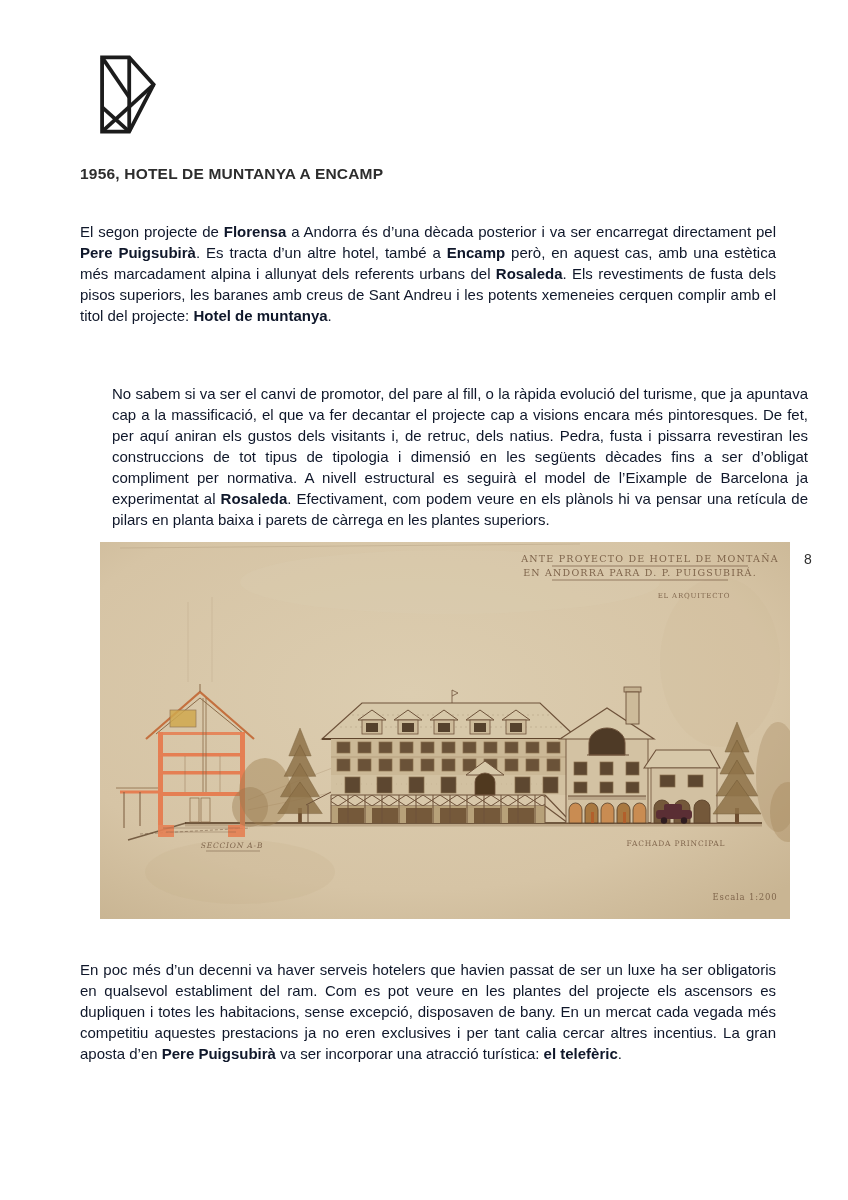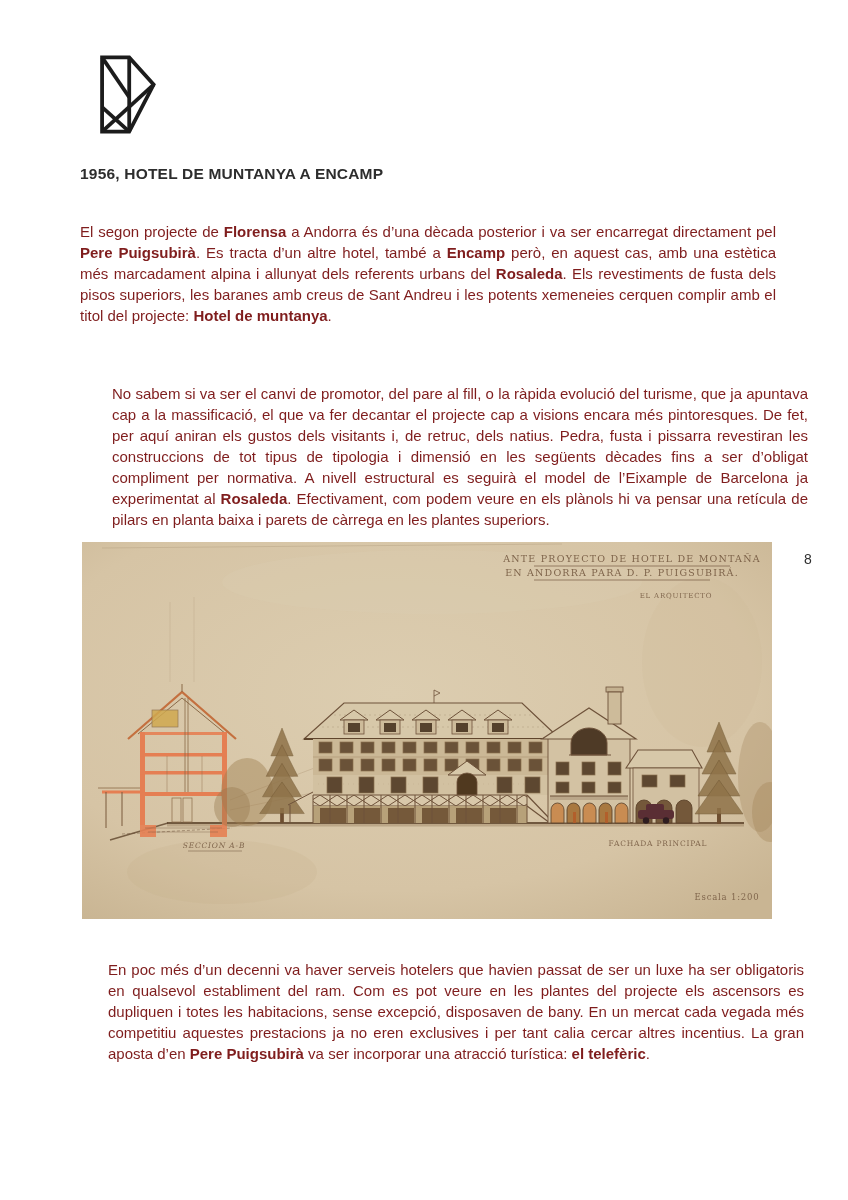--- a/index.html
+++ b/index.html
@@ -11,32 +11,32 @@
     color:#3a3a3a;
     overflow:hidden;
   }
   .logo{position:absolute;left:90px;top:52px;width:73px;height:85px;}
   .heading{
     position:absolute;left:80px;top:155px;width:700px;
     font-size:15.5px;font-weight:bold;color:#2d2d2d;letter-spacing:.2px;
   }
   .para{
     position:absolute;left:80px;width:696px;
-    font-size:15px;line-height:21px;text-align:justify;color:#7f1d1d;
+    font-size:15px;line-height:21px;text-align:justify;color:#0f172a;
   }
   .para .b{font-weight:bold;}
   #p1{top:206px;}
   #p2{top:368px;margin-left:32px;}
-  #p3{top:944px;margin-left:28px;}
+  #p3{top:944px;}
   .pagenum{
     position:absolute;left:798px;top:551px;width:20px;
     font-size:14px;color:#2f2f2f;text-align:center;
   }
   .drawing{
-    position:absolute;left:82px;top:542px;width:690px;height:377px;
+    position:absolute;left:100px;top:542px;width:690px;height:377px;
   }
   .ink-text{fill:var(--ink,#6e523a);}
   .accent{fill:var(--accent,#e57f53);}
   .accent-line{stroke:var(--accent,#e57f53);}
   .dtitle{font-family:"DejaVu Serif","Liberation Serif",serif;letter-spacing:1.2px;opacity:.85;}
   .dlabel{font-family:"DejaVu Serif","Liberation Serif",serif;letter-spacing:.8px;opacity:.8;}
 </style>
 </head>
 <body>
 

